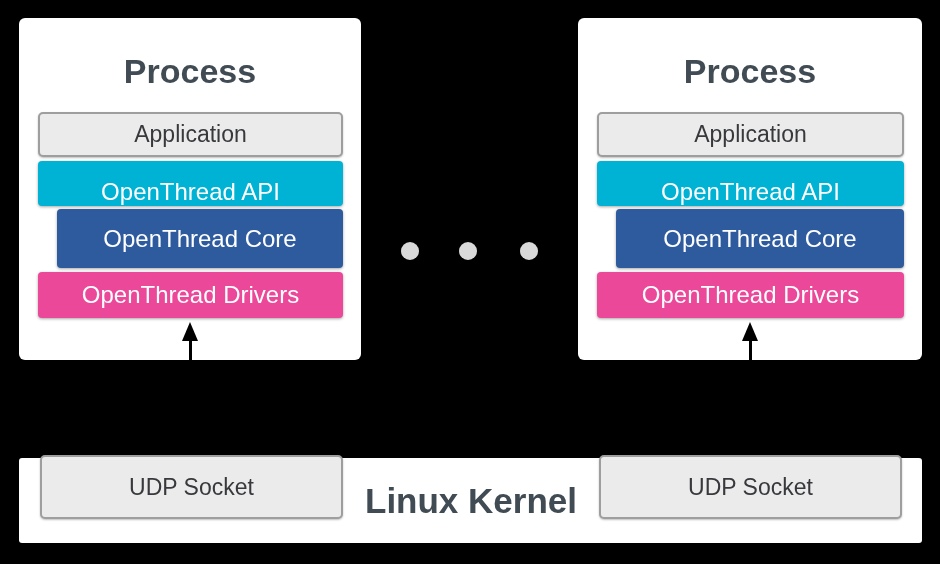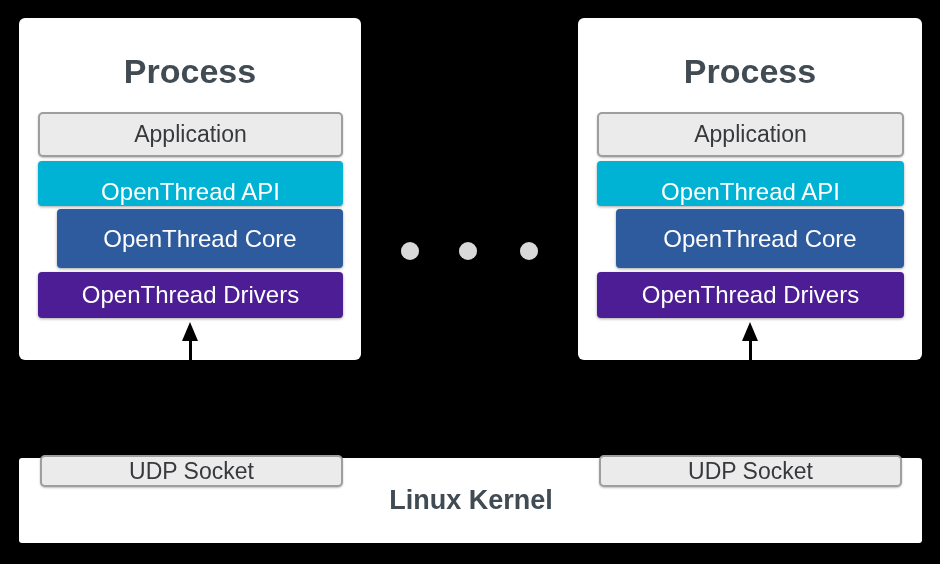--- a/index.html
+++ b/index.html
@@ -56,21 +56,21 @@
     box-shadow: 0 1px 2px rgba(0,0,0,0.25);
   }
   .layer.cyan, .layer.blue {
     color: #ffffff;
     font-size: 24px;
     border-radius: 4px;
     box-shadow: 0 1px 3px rgba(0,0,0,0.35);
   }
   .layer.api     { top: 143px; height: 45px; background: #00b2d4; align-items: flex-end; }
   .layer.core    { top: 191px; height: 59px; background: #2d5b9e; margin-left: 19px; }
-  .layer.drivers { top: 254px; height: 46px; background: #4c1d95; }
+  .layer.drivers { top: 254px; height: 46px; background: #ec4899; }
   
   .up-arrow {
     position: absolute;
     bottom: 0;
     left: 50%;
     transform: translateX(-50%);
     display: flex;
     flex-direction: column;
     align-items: center;
   }
@@ -105,21 +105,21 @@
     top: 458px;
     width: 903px;
     height: 85px;
     background: #ffffff;
     border-radius: 3px;
   }
   .udp-socket {
     position: absolute;
     top: 455px;
     width: 303px;
-    height: 32px;
+    height: 64px;
     background: #ebebeb;
     border: 2px solid #9e9e9e;
     border-radius: 5px;
     box-sizing: border-box;
     display: flex;
     align-items: center;
     justify-content: center;
     font-size: 23px;
     color: #37393c;
     box-shadow: 0 1px 2px rgba(0,0,0,0.25);
@@ -128,21 +128,21 @@
   .udp-socket.s2 { left: 599px; }
   .kernel-label {
     position: absolute;
     left: 343px;
     top: 458px;
     width: 256px;
     height: 85px;
     display: flex;
     align-items: center;
     justify-content: center;
-    font-size: 27px;
+    font-size: 35px;
     font-weight: bold;
     color: #414b53;
   }
 </style>
 </head>
 <body>
 
 <div class="canvas">
 
   <div class="process-card left">

